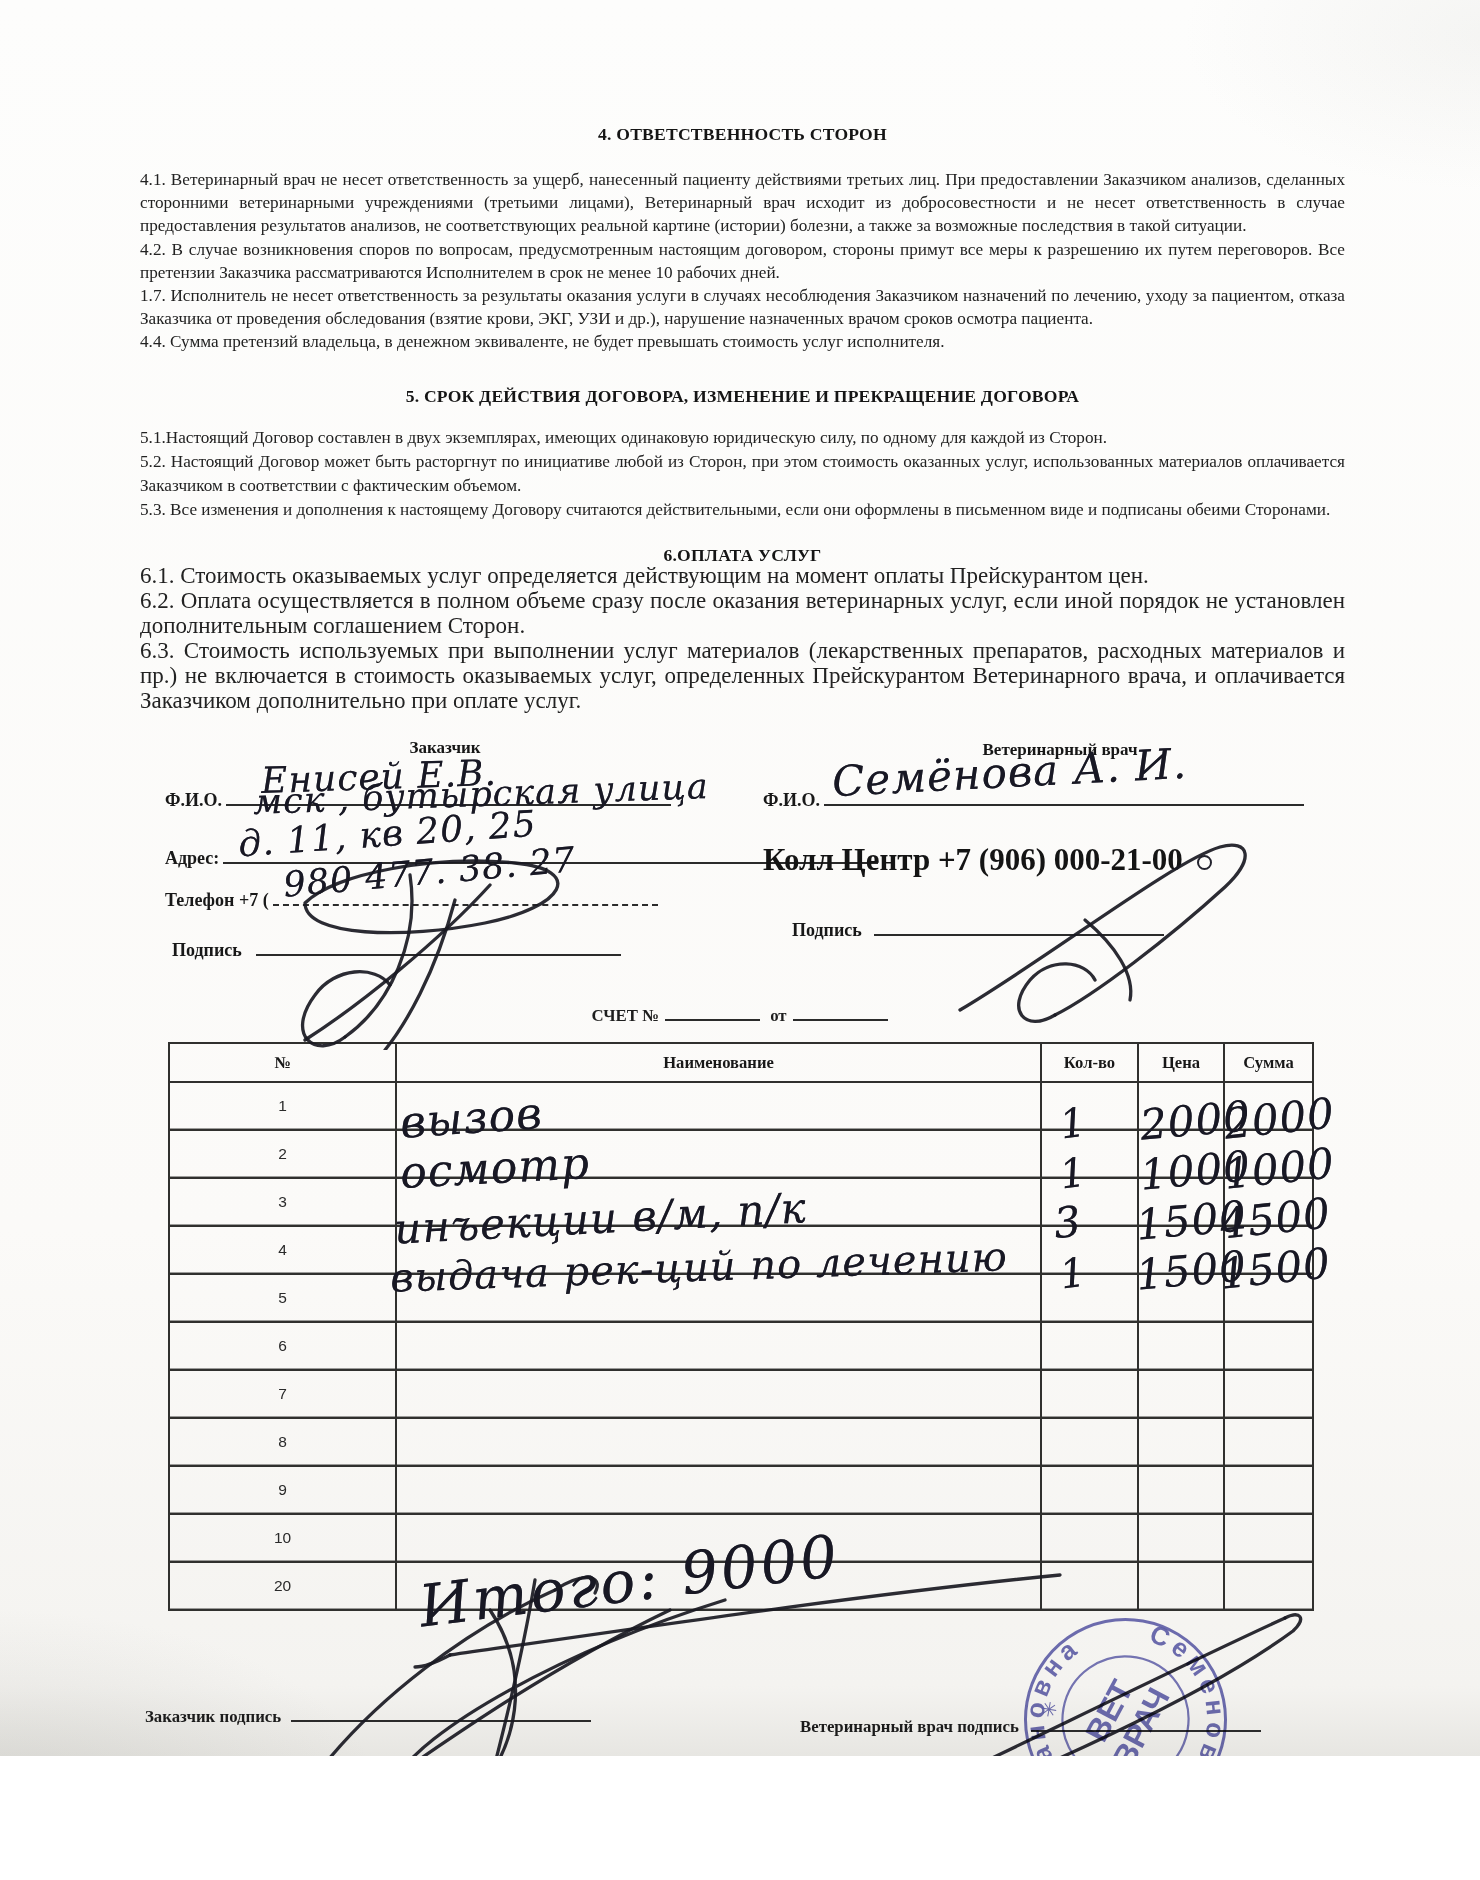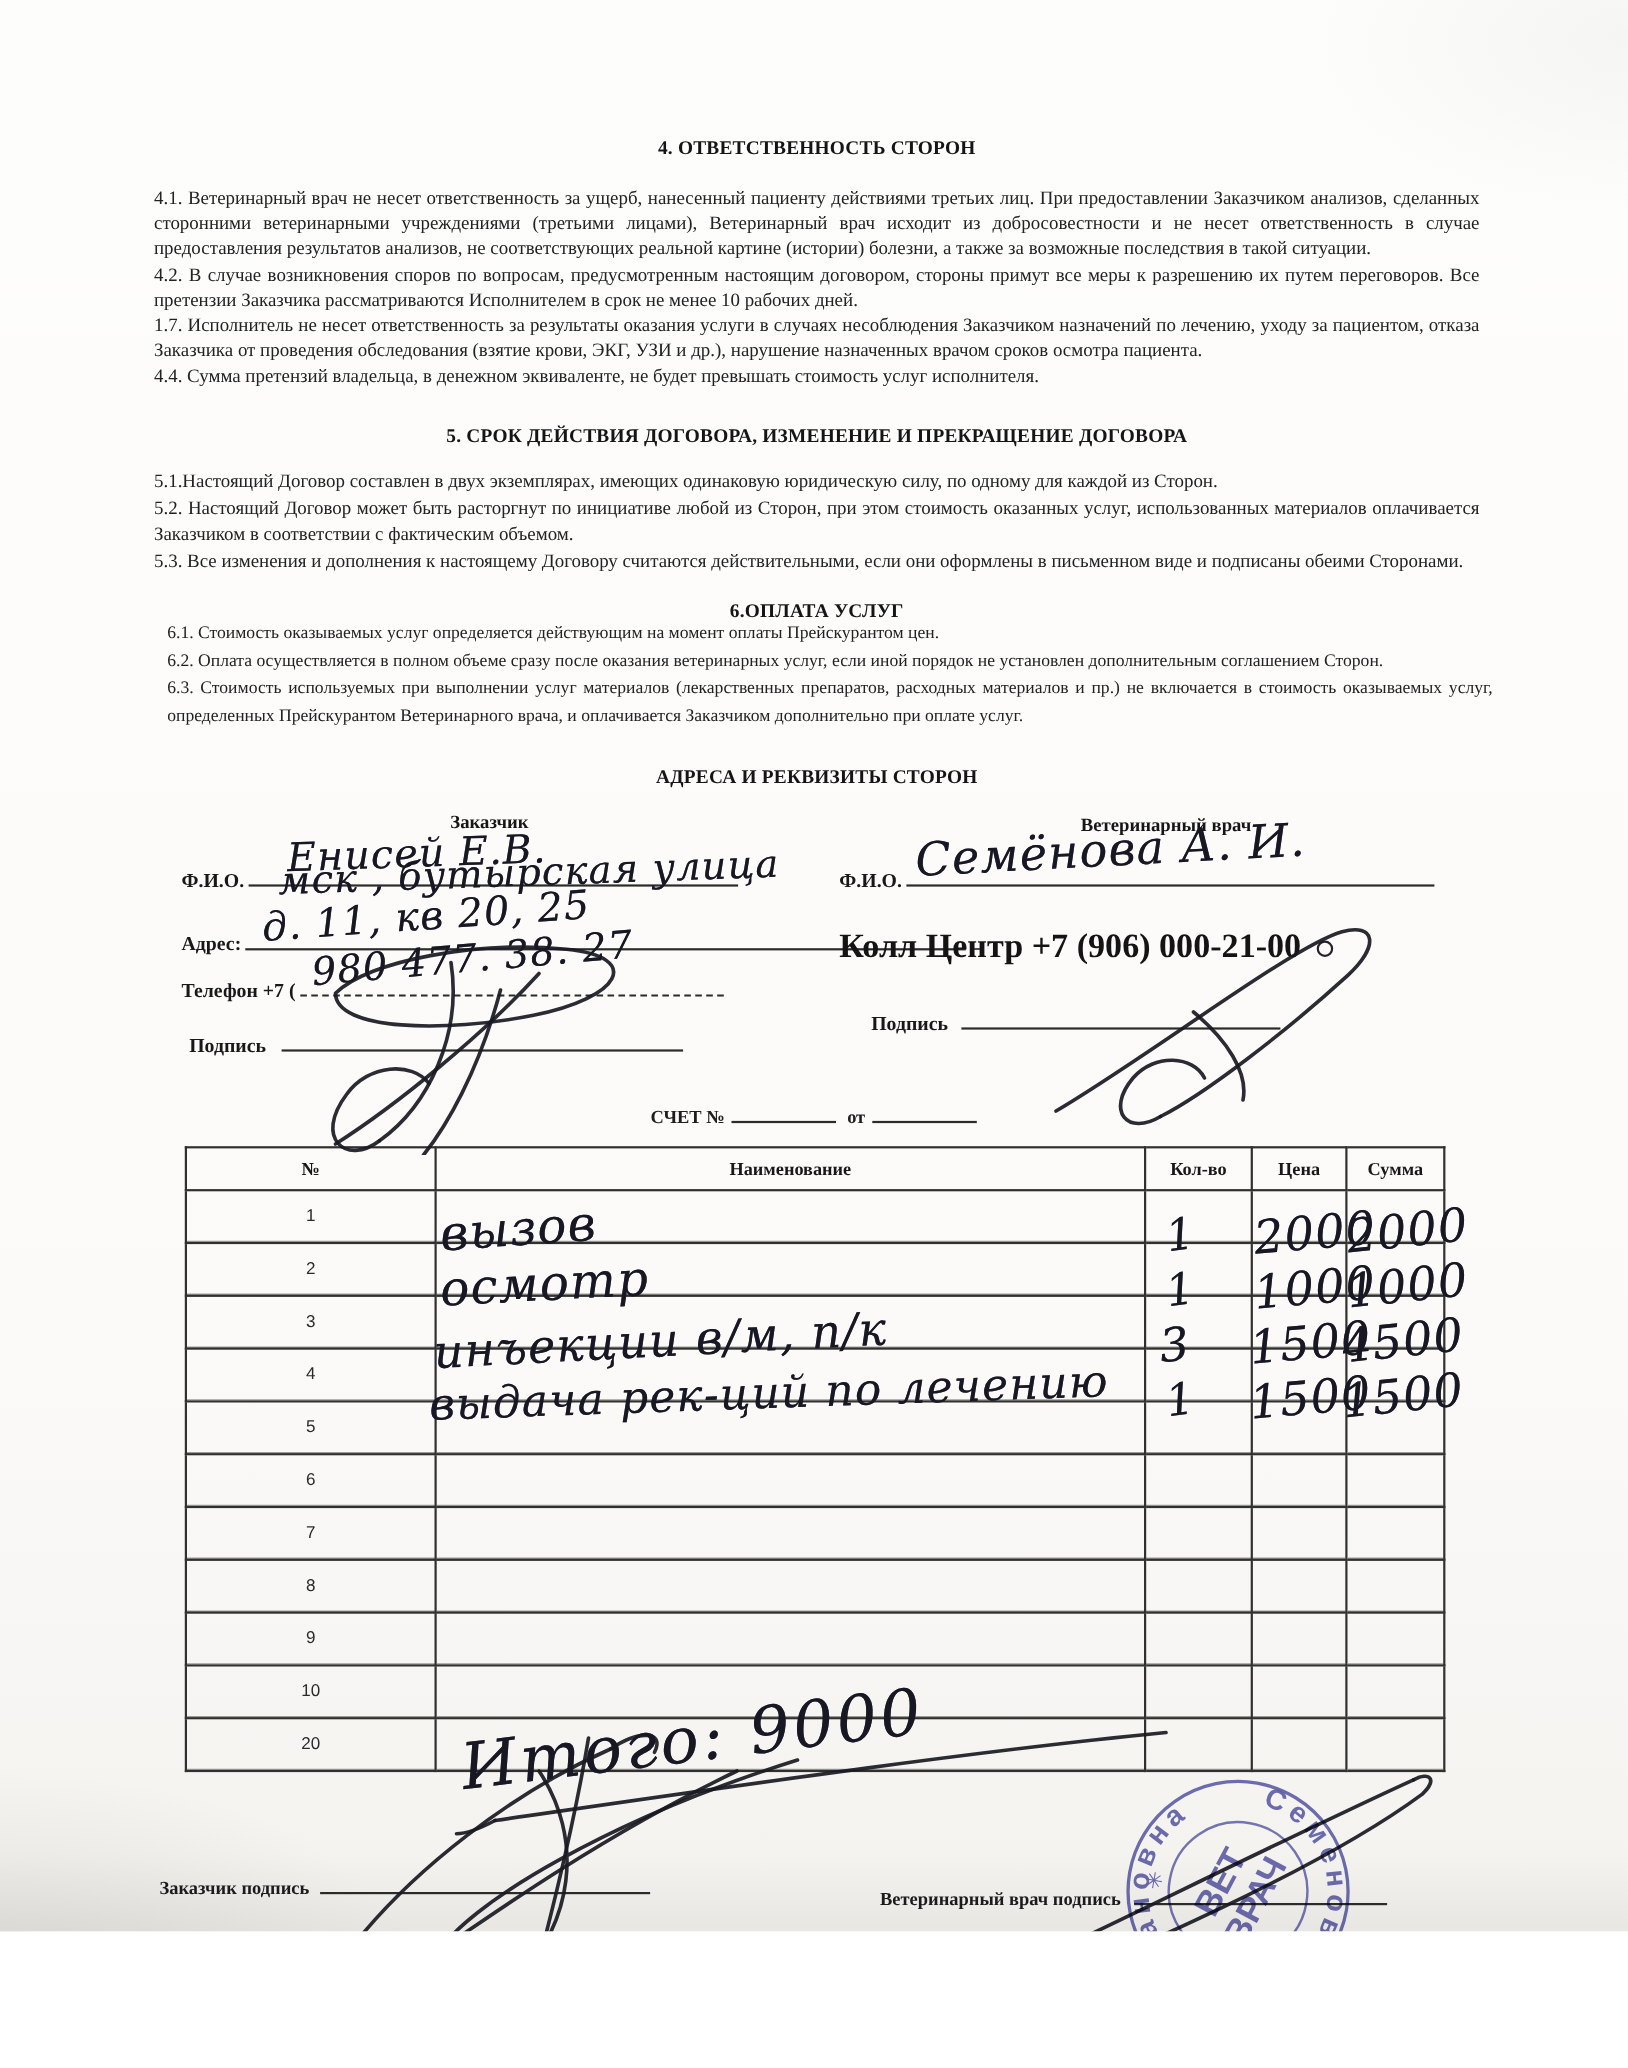--- a/index.html
+++ b/index.html
@@ -10,21 +10,21 @@
       radial-gradient(620px 320px at 0% 103%, rgba(170,170,164,.28), transparent 62%),
       radial-gradient(520px 260px at 101% 2%, rgba(200,200,194,.16), transparent 60%),
       linear-gradient(180deg,#fdfdfc 0%,#fbfaf8 70%,#f4f3f0 96%,#e7e6e2 100%);
   }
   .sec-title{position:absolute;left:140px;width:1205px;margin:0;text-align:center;
     font-size:17.6px;font-weight:bold;letter-spacing:.2px;color:#151515;}
   .paras{position:absolute;left:140px;width:1205px;text-align:justify;color:#222;}
   .paras p{margin:0;}
   .paras.s4{font-size:17.2px;line-height:23.2px;}
   .paras.s5{font-size:17.2px;line-height:24px;}
-  .paras.s6{font-size:16px;line-height:25px;margin-left:12px;}
+  .paras.s6{font-size:23px;line-height:25px;}
   .field{position:absolute;white-space:nowrap;}
   .lbl{font-weight:bold;font-size:18px;color:#181818;}
   .line{display:inline-block;border-bottom:2px solid #2b2b2b;height:22px;position:relative;vertical-align:baseline;}
   .heading{position:absolute;margin:0;font-size:17px;font-weight:bold;text-align:center;color:#161616;}
   .hw{font-family:"DejaVu Serif",serif;font-style:italic;color:#181824;position:absolute;
       white-space:nowrap;transform:rotate(-3deg);letter-spacing:1px;text-shadow:0 0 .5px rgba(20,20,35,.7);}
   .callcenter{position:absolute;font-size:31px;font-weight:bold;color:#141414;white-space:nowrap;}
   .ring-ico{display:inline-block;width:11px;height:11px;border:2.4px solid #23232e;border-radius:50%;
       margin-left:14px;vertical-align:middle;}
   .account{position:absolute;left:140px;width:1205px;text-align:center;font-size:16.8px;font-weight:bold;}
@@ -61,21 +61,20 @@
     <p>5.3. Все изменения и дополнения к настоящему Договору считаются действительными, если они оформлены в письменном виде и подписаны обеими Сторонами.</p>
   </div>
 
   <h2 class="sec-title" style="top:545px">6.ОПЛАТА УСЛУГ</h2>
   <div class="paras s6" style="top:563px">
     <p>6.1. Стоимость оказываемых услуг определяется действующим на момент оплаты  Прейскурантом цен.</p>
     <p>6.2. Оплата осуществляется в полном объеме сразу после оказания ветеринарных услуг, если иной порядок не установлен дополнительным соглашением Сторон.</p>
     <p>6.3. Стоимость используемых при выполнении услуг материалов (лекарственных препаратов, расходных материалов и пр.) не включается в стоимость оказываемых услуг, определенных Прейскурантом Ветеринарного врача, и оплачивается Заказчиком дополнительно при оплате услуг.</p>
   </div>
 
-  <h2 class="sec-title" style="top:696px">АДРЕСА И РЕКВИЗИТЫ СТОРОН</h2>
 
   <h3 class="heading" style="top:738px;left:165px;width:560px">Заказчик</h3>
   <h3 class="heading" style="top:740px;left:790px;width:540px">Ветеринарный врач</h3>
 
   <div class="field" style="top:782px;left:165px">
     <span class="lbl">Ф.И.О.</span>
     <span class="line" style="width:445px">
       <span class="hw" style="left:35px;top:-26px;font-size:36px;transform:rotate(-2deg)">Енисей Е.В.</span>
     </span>
   </div>

